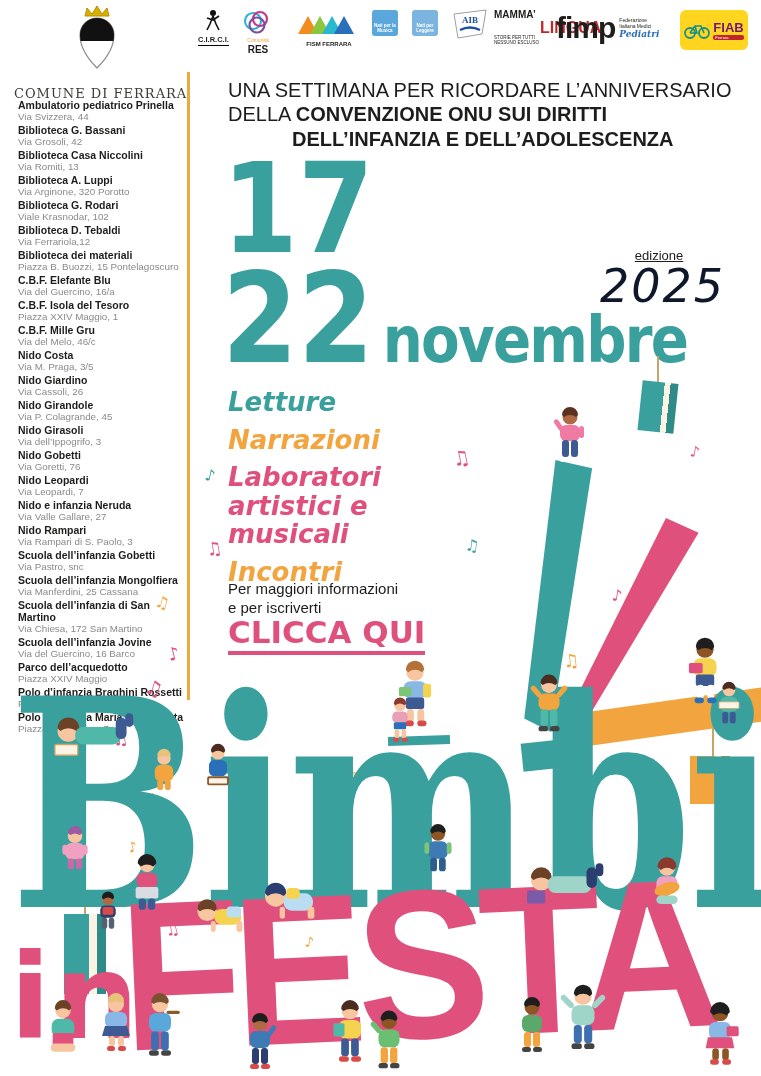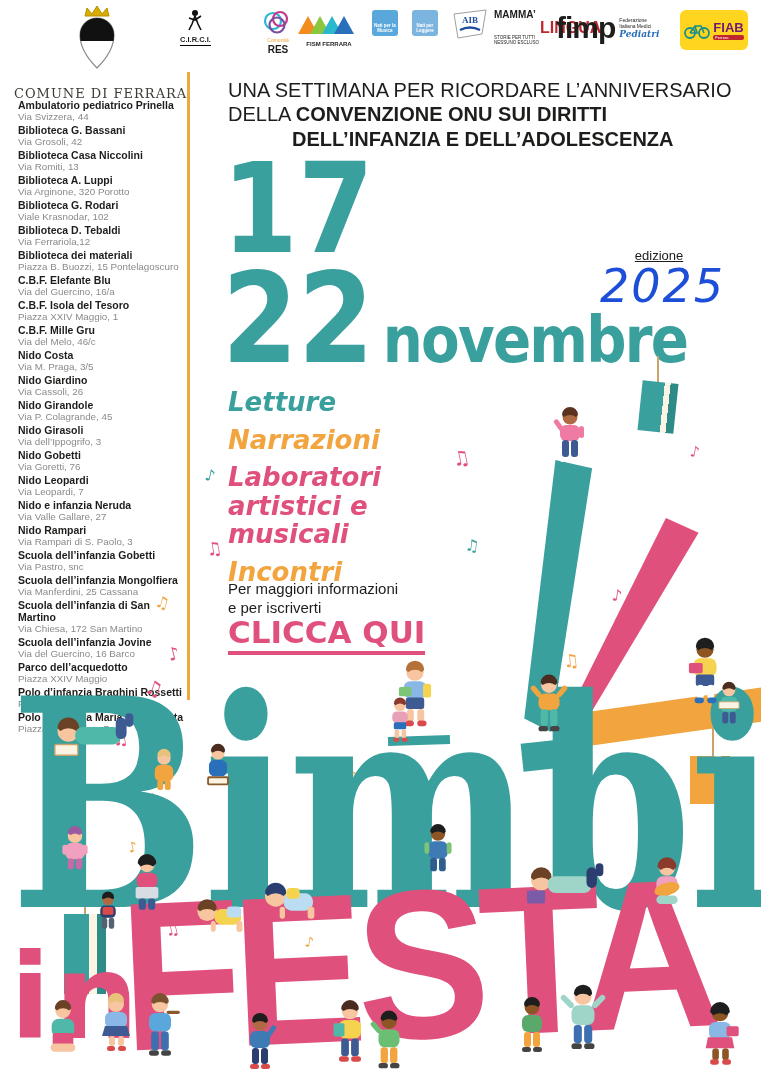--- a/index.html
+++ b/index.html
@@ -42,21 +42,21 @@
   .venue .vn{font-size:10.5px;font-weight:bold;line-height:1.12;color:#1d1d1b;}
   .venue .va{font-size:9.8px;line-height:1.1;color:#8a8a8a;}
 
   
   .d17{left:222px;top:152px;font-family:"DejaVu Sans",sans-serif;font-weight:bold;font-size:124px;line-height:.92;color:#3AA09D;transform:scaleX(.88);transform-origin:left top;}
   .row22{left:222px;top:262px;display:flex;align-items:baseline;transform:scaleX(.88);transform-origin:left top;color:#3AA09D;font-family:"DejaVu Sans",sans-serif;font-weight:bold;}
   .n22{font-size:124px;line-height:.92;}
   .novembre{font-size:64px;letter-spacing:-2px;margin-left:10px;}
   .edz{left:600px;top:248px;width:118px;text-align:center;}
   .edz .e1{font-size:13px;color:#1d1d1b;text-decoration:underline;}
-  .edz .e2{font-size:46px;font-style:italic;font-weight:200;color:#1d4ed8;letter-spacing:2px;line-height:1;font-family:"DejaVu Sans",sans-serif;}
+  .edz .e2{font-size:46px;font-style:italic;font-weight:200;color:#0f172a;letter-spacing:2px;line-height:1;font-family:"DejaVu Sans",sans-serif;}
 
   
   .acts{left:228px;top:388px;width:260px;font-style:italic;font-weight:600;font-family:"DejaVu Sans",sans-serif;}
   .act{font-size:26px;line-height:1.1;margin-bottom:9px;}
 
   
   .info{left:228px;top:580px;font-size:15px;line-height:1.25;color:#1d1d1b;}
   .cta{left:228px;top:614px;font-size:31px;font-weight:900;color:#E0507C;border-bottom:4px solid #E0507C;padding-bottom:1px;letter-spacing:0;cursor:pointer;font-family:"DejaVu Sans",sans-serif;}
 
   
@@ -83,29 +83,29 @@
           <clipPath id="drop">
             <path d="M28 14 a17 17 0 0 1 17 17 c0 13 -7 23 -17 33 C18 54 11 44 11 31 A17 17 0 0 1 28 14 Z"></path>
           </clipPath>
         </defs>
       <path d="M28 14 a17 17 0 0 1 17 17 c0 13 -7 23 -17 33 C18 54 11 44 11 31 A17 17 0 0 1 28 14 Z" fill="#fff" stroke="#8a8a8a" stroke-width="1.2"></path>
       <rect x="8" y="12" width="40" height="25" fill="#111" clip-path="url(#drop)"></rect>
     </svg>
     <div class="comune-label">COMUNE DI FERRARA</div>
   </div>
 
-  <div class="logo" style="left:180px;top:8px;justify-content:center;">
+  <div class="logo" style="left:198px;top:8px;justify-content:center;">
     <svg width="20" height="26" viewBox="0 0 20 26">
       <circle cx="10" cy="5" r="3" fill="#111"></circle>
         <path d="M10 8 L7 16 L4 22 M10 8 L13 16 L16 22 M4 10 L10 12 L16 8" stroke="#111" stroke-width="1.6" fill="none"></path>
     </svg>
     <div class="logo-lbl circi-lbl">C.I.R.C.I.</div>
   </div>
 
-  <div class="logo" style="left:240px;top:10px;margin-left:20px;">
+  <div class="logo" style="left:240px;top:10px;">
     <svg width="36" height="26" viewBox="0 0 36 26">
       <circle cx="13" cy="11" r="8" fill="none" stroke="#2BB6D9" stroke-width="2.2"></circle>
       <circle cx="20" cy="9" r="7" fill="none" stroke="#C6368B" stroke-width="2.2"></circle>
       <circle cx="17" cy="15" r="7.5" fill="none" stroke="#7B4FA0" stroke-width="2.2"></circle>
     </svg>
     <div class="res-sub">Comunità</div>
     <div class="logo-lbl" style="font-size:10px;">RES</div>
   </div>
 
   <div class="logo" style="left:296px;top:12px;">

